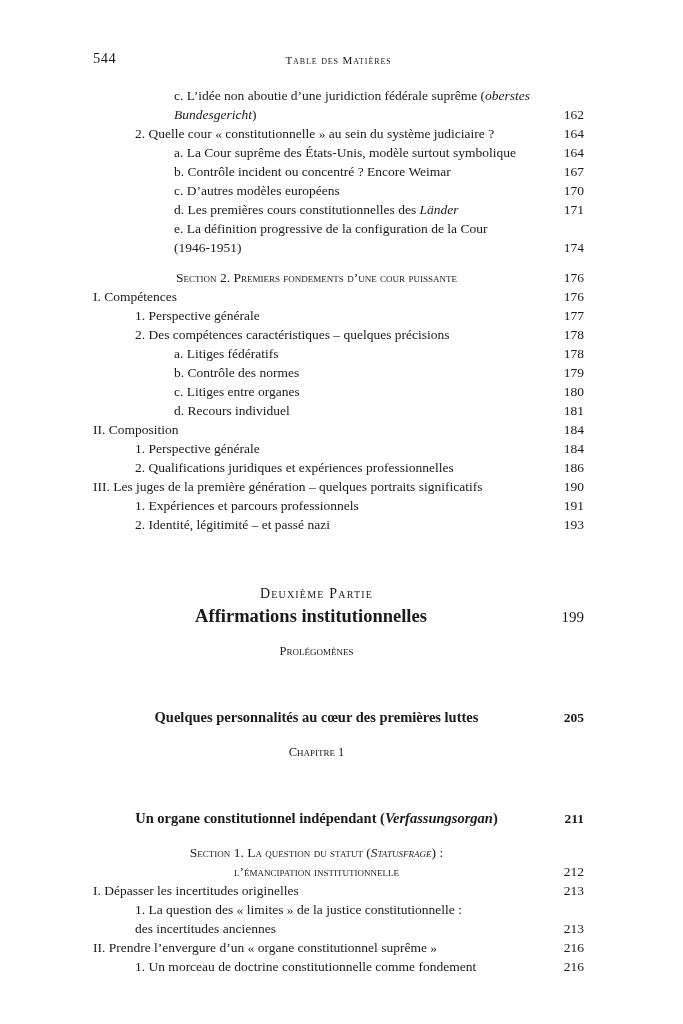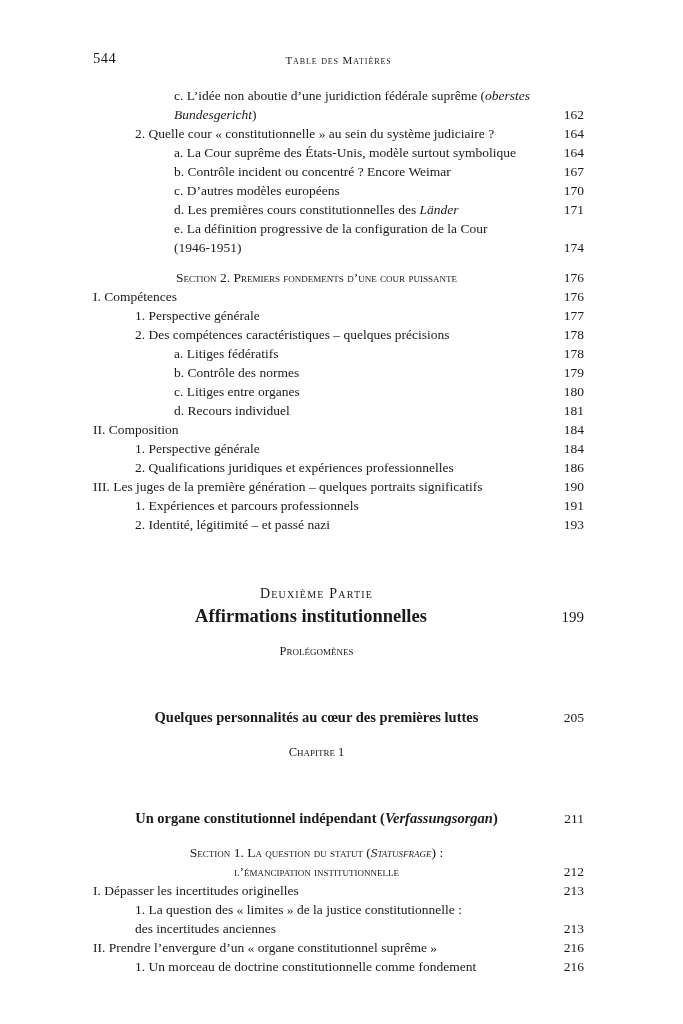--- a/index.html
+++ b/index.html
@@ -52,21 +52,21 @@
     text-align:center; font-weight:bold; font-size:18.5px;
   }
   .kind-part_title .toc-page { font-size:15px; }
   .kind-label .toc-text {
     text-align:center; font-variant:small-caps; font-size:12.5px;
   }
   .kind-chapter_title { line-height:22px;justify-content:center; }
   .kind-chapter_title .toc-text {
     text-align:center; font-weight:bold; font-size:14.5px;
   }
-  .kind-chapter_title .toc-page { font-weight:normal;margin-top:46px; }
+  .kind-chapter_title .toc-page { font-weight:bold;margin-top:46px; }
   .seg-italic { font-style:italic;margin-top:28px; }
   .gap { width:100%; }
 </style>
 </head>
 <body>
 
 <div class="page">
   <div class="page-header">
     <span class="folio">544</span>
     <span class="running-header">Table des Matières</span>

